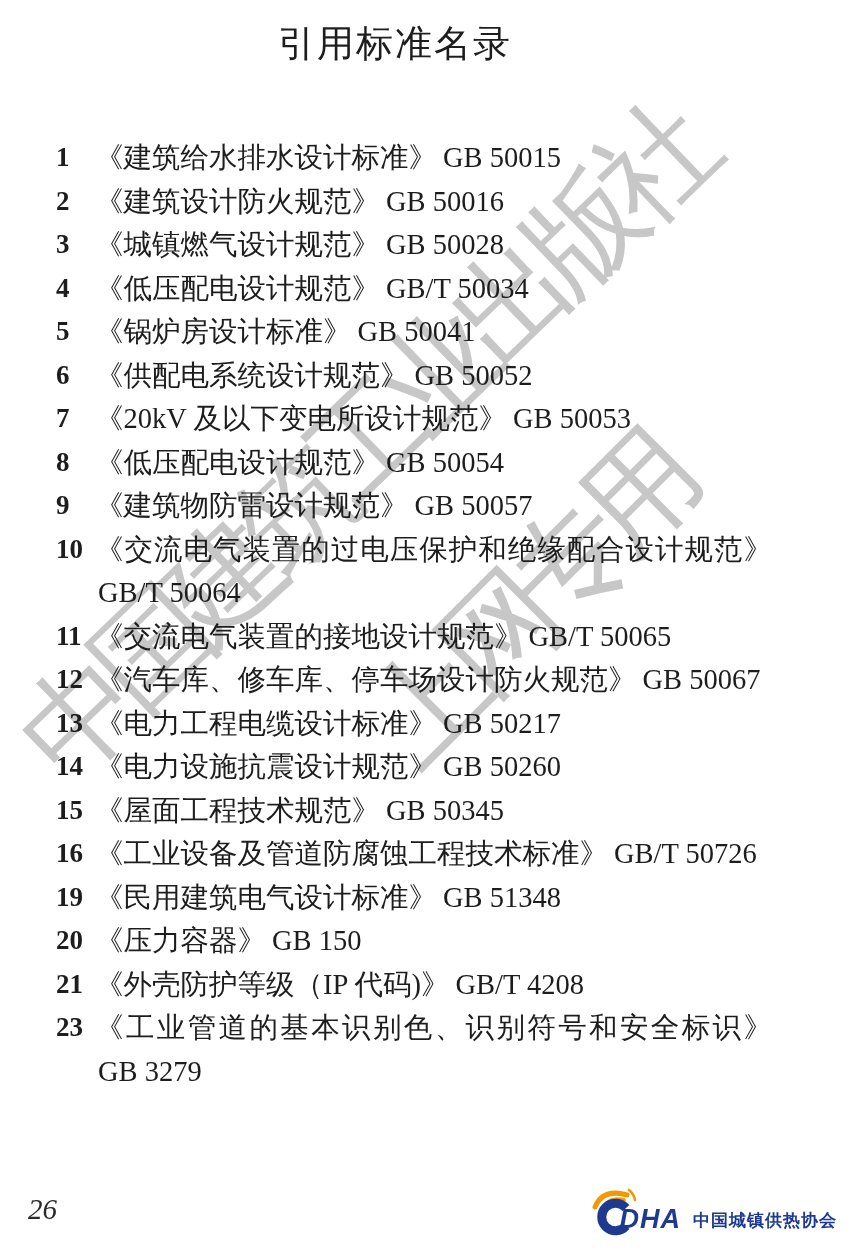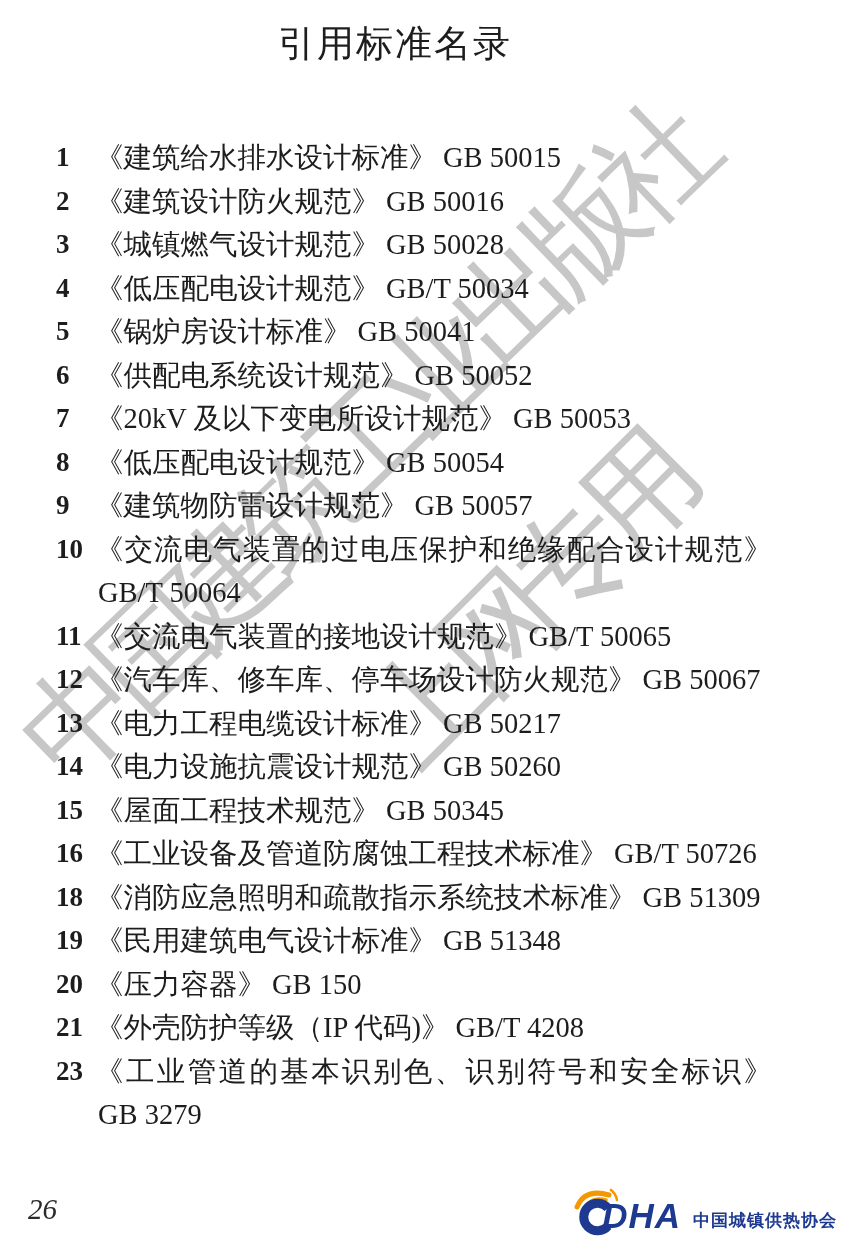--- a/index.html
+++ b/index.html
@@ -97,21 +97,21 @@
     right: 13px;
     top: 1186px;
     display: flex;
     align-items: flex-end;
     font-family: "Liberation Sans", "DejaVu Sans", sans-serif;
   }
   .logo .mark { display: block; }
   .logo .dha {
     font-weight: 700;
     font-style: italic;
-    font-size: 35px;
+    font-size: 27px;
     line-height: 1;
     letter-spacing: 1px;
     margin-left: -16px;
     margin-bottom: 3px;
   }
   .logo .org {
     font-weight: 700;
     font-size: 17px;
     line-height: 1;
     letter-spacing: 1px;
@@ -145,21 +145,20 @@
         <span class="num">10</span>
         <div class="jtitle">《交流电气装置的过电压保护和绝缘配合设计规范》</div>
         <div class="codeline">GB/T 50064</div>
       </li>
       <li><span class="num">11</span><span>《交流电气装置的接地设计规范》</span><span class="code">GB/T 50065</span></li>
       <li><span class="num">12</span><span>《汽车库、修车库、停车场设计防火规范》</span><span class="code">GB 50067</span></li>
       <li><span class="num">13</span><span>《电力工程电缆设计标准》</span><span class="code">GB 50217</span></li>
       <li><span class="num">14</span><span>《电力设施抗震设计规范》</span><span class="code">GB 50260</span></li>
       <li><span class="num">15</span><span>《屋面工程技术规范》</span><span class="code">GB 50345</span></li>
       <li><span class="num">16</span><span>《工业设备及管道防腐蚀工程技术标准》</span><span class="code">GB/T 50726</span></li>
-      <li><span class="num">18</span><span>《消防应急照明和疏散指示系统技术标准》</span><span class="code">GB 51309</span></li>
       <li><span class="num">19</span><span>《民用建筑电气设计标准》</span><span class="code">GB 51348</span></li>
       <li><span class="num">20</span><span>《压力容器》</span><span class="code">GB 150</span></li>
       <li><span class="num">21</span><span>《外壳防护等级（IP 代码)》</span><span class="code">GB/T 4208</span></li>
       <li>
         <span class="num">23</span>
         <div class="jtitle">《工业管道的基本识别色、识别符号和安全标识》</div>
         <div class="codeline">GB 3279</div>
       </li>
     </ol>
 

